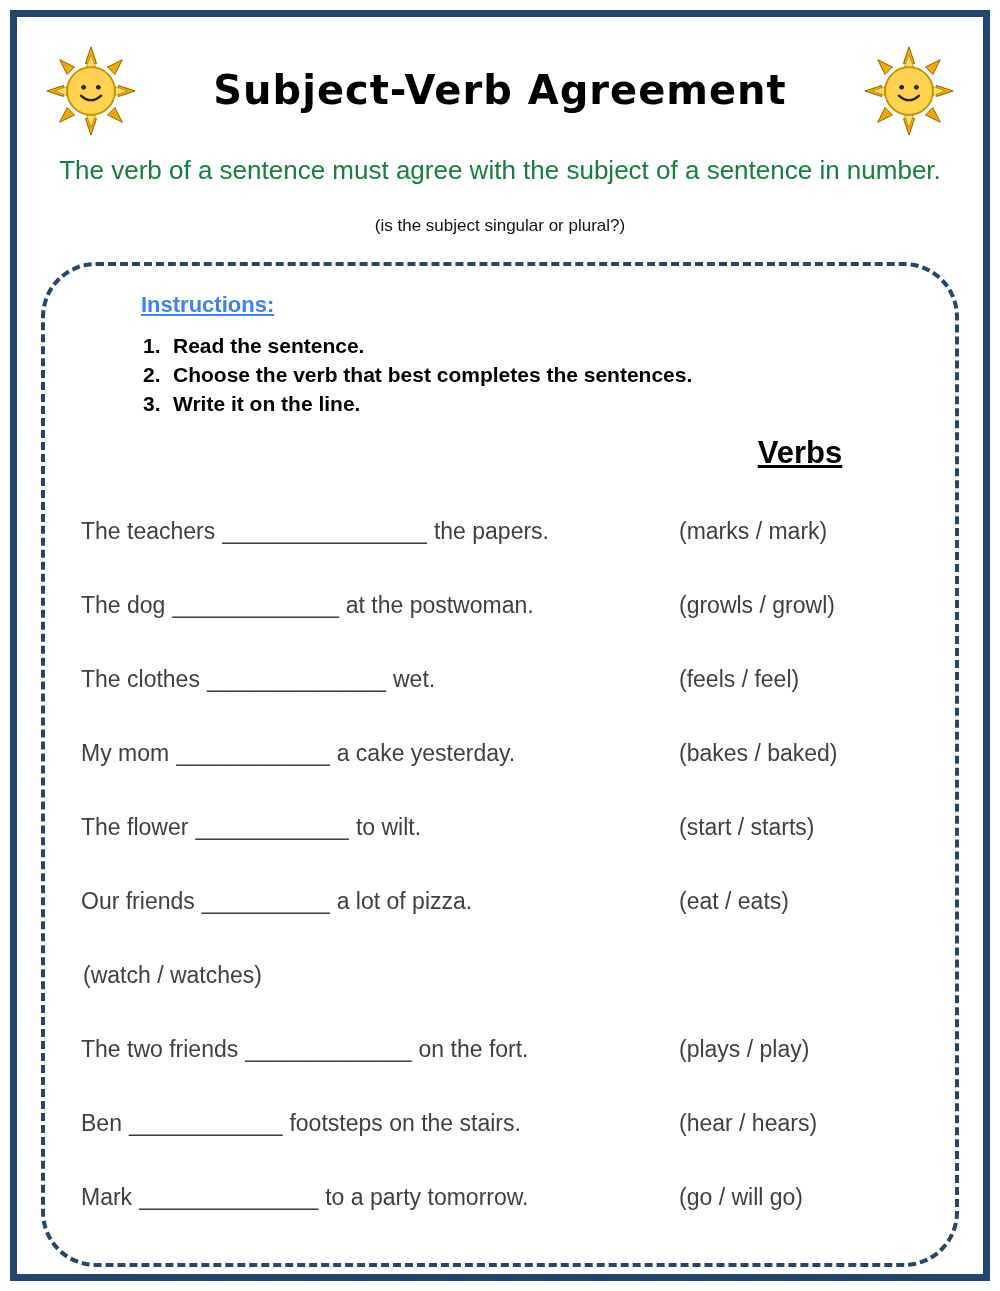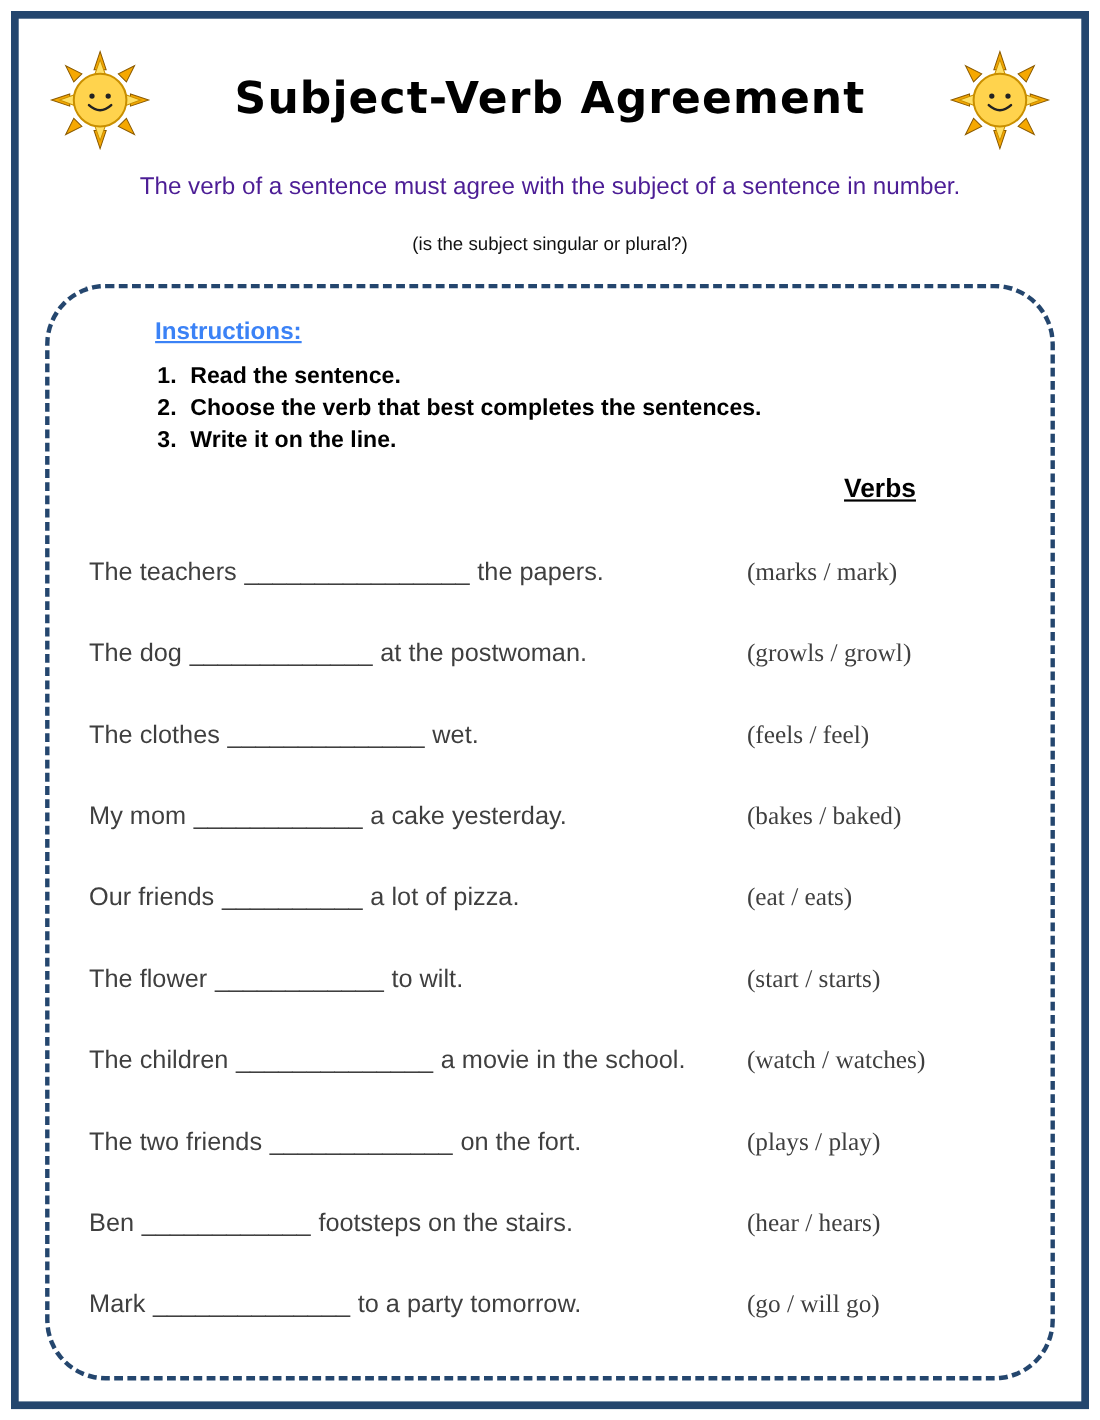--- a/index.html
+++ b/index.html
@@ -29,23 +29,23 @@
     text-align: center;
     font-family: "DejaVu Sans", sans-serif;
     font-weight: bold;
     font-size: 40px;
     letter-spacing: 1px;
     margin-top: 22px;
     color: #000000;
   }
   .subtitle {
     text-align: center;
-    font-size: 22px;
+    font-size: 26px;
     margin-top: 14px;
-    color: #4c1d95;
+    color: #15803d;
   }
   .subtitle2 {
     text-align: center;
     font-size: 17px;
     margin-top: 30px;
     color: #111111;
   }
   .dashed-box {
     margin-top: 26px;
     border: 4px dashed var(--accent);
@@ -69,35 +69,35 @@
   }
   .step-num { width: 30px; flex: 0 0 auto; }
   .verbs-row {
     display: flex;
     margin-top: 16px;
   }
   .verbs-row .spacer { flex: 1; }
   .verbs-col {
     width: 250px; flex: 0 0 auto;
     text-align: center;
-    font-size: 24px;
+    font-size: 31px;
     font-weight: bold;
     color: #000000;
   }
   .verbs-col span { text-decoration: underline; }
   .q-row {
     display: flex;
     align-items: baseline;
     margin-top: 47px;
     font-size: 23px;
     color: var(--body-ink);
   }
   .sentence { flex: 1; padding-left: 2px; white-space: nowrap; overflow: hidden; }
   .blank { margin: 0 7px; letter-spacing: 0; cursor: text; }
-  .options { width: 250px; flex: 0 0 auto; white-space: nowrap; padding-left: 4px; font-family: Liberation Serif, serif; }
+  .options { width: 250px; flex: 0 0 auto; white-space: nowrap; padding-left: 4px; }
 </style>
 </head>
 <body>
 
 <div class="frame">
 
   <div class="header">
     <div class="sun-wrap">
       <svg viewBox="0 0 100 100" width="100" height="92" aria-hidden="true">
         <g fill="#f6a800" stroke="#8a5a00" stroke-width="1">
@@ -201,36 +201,33 @@
 
   <div class="q-row">
     <div class="sentence">
       <span>My mom</span><span class="blank">____________</span><span>a cake yesterday.</span>
     </div>
     <div class="options">(bakes / baked)</div>
   </div>
 
   <div class="q-row">
     <div class="sentence">
+      <span>The flower</span><span class="blank">____________</span><span>to wilt.</span>
+    </div>
+    <div class="options">(start / starts)</div>
+  </div>
+
+  <div class="q-row">
+    <div class="sentence">
       <span>Our friends</span><span class="blank">__________</span><span>a lot of pizza.</span>
     </div>
     <div class="options">(eat / eats)</div>
   </div>
 
   <div class="q-row">
-    <div class="sentence">
-      <span>The flower</span><span class="blank">____________</span><span>to wilt.</span>
-    </div>
-    <div class="options">(start / starts)</div>
-  </div>
-
-  <div class="q-row">
-    <div class="sentence">
-      <span>The children</span><span class="blank">______________</span><span>a movie in the school.</span>
-    </div>
     <div class="options">(watch / watches)</div>
   </div>
 
   <div class="q-row">
     <div class="sentence">
       <span>The two friends</span><span class="blank">_____________</span><span>on the fort.</span>
     </div>
     <div class="options">(plays / play)</div>
   </div>
 

